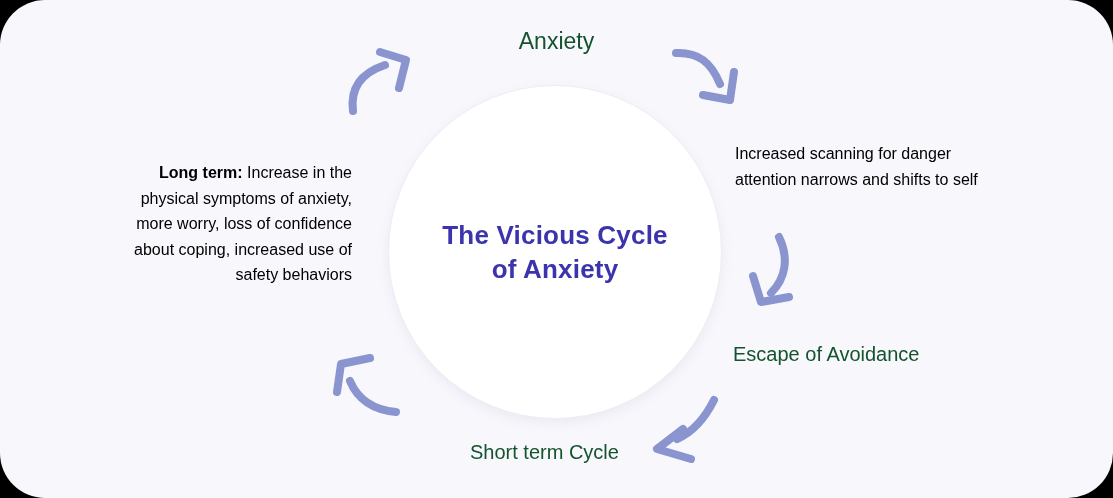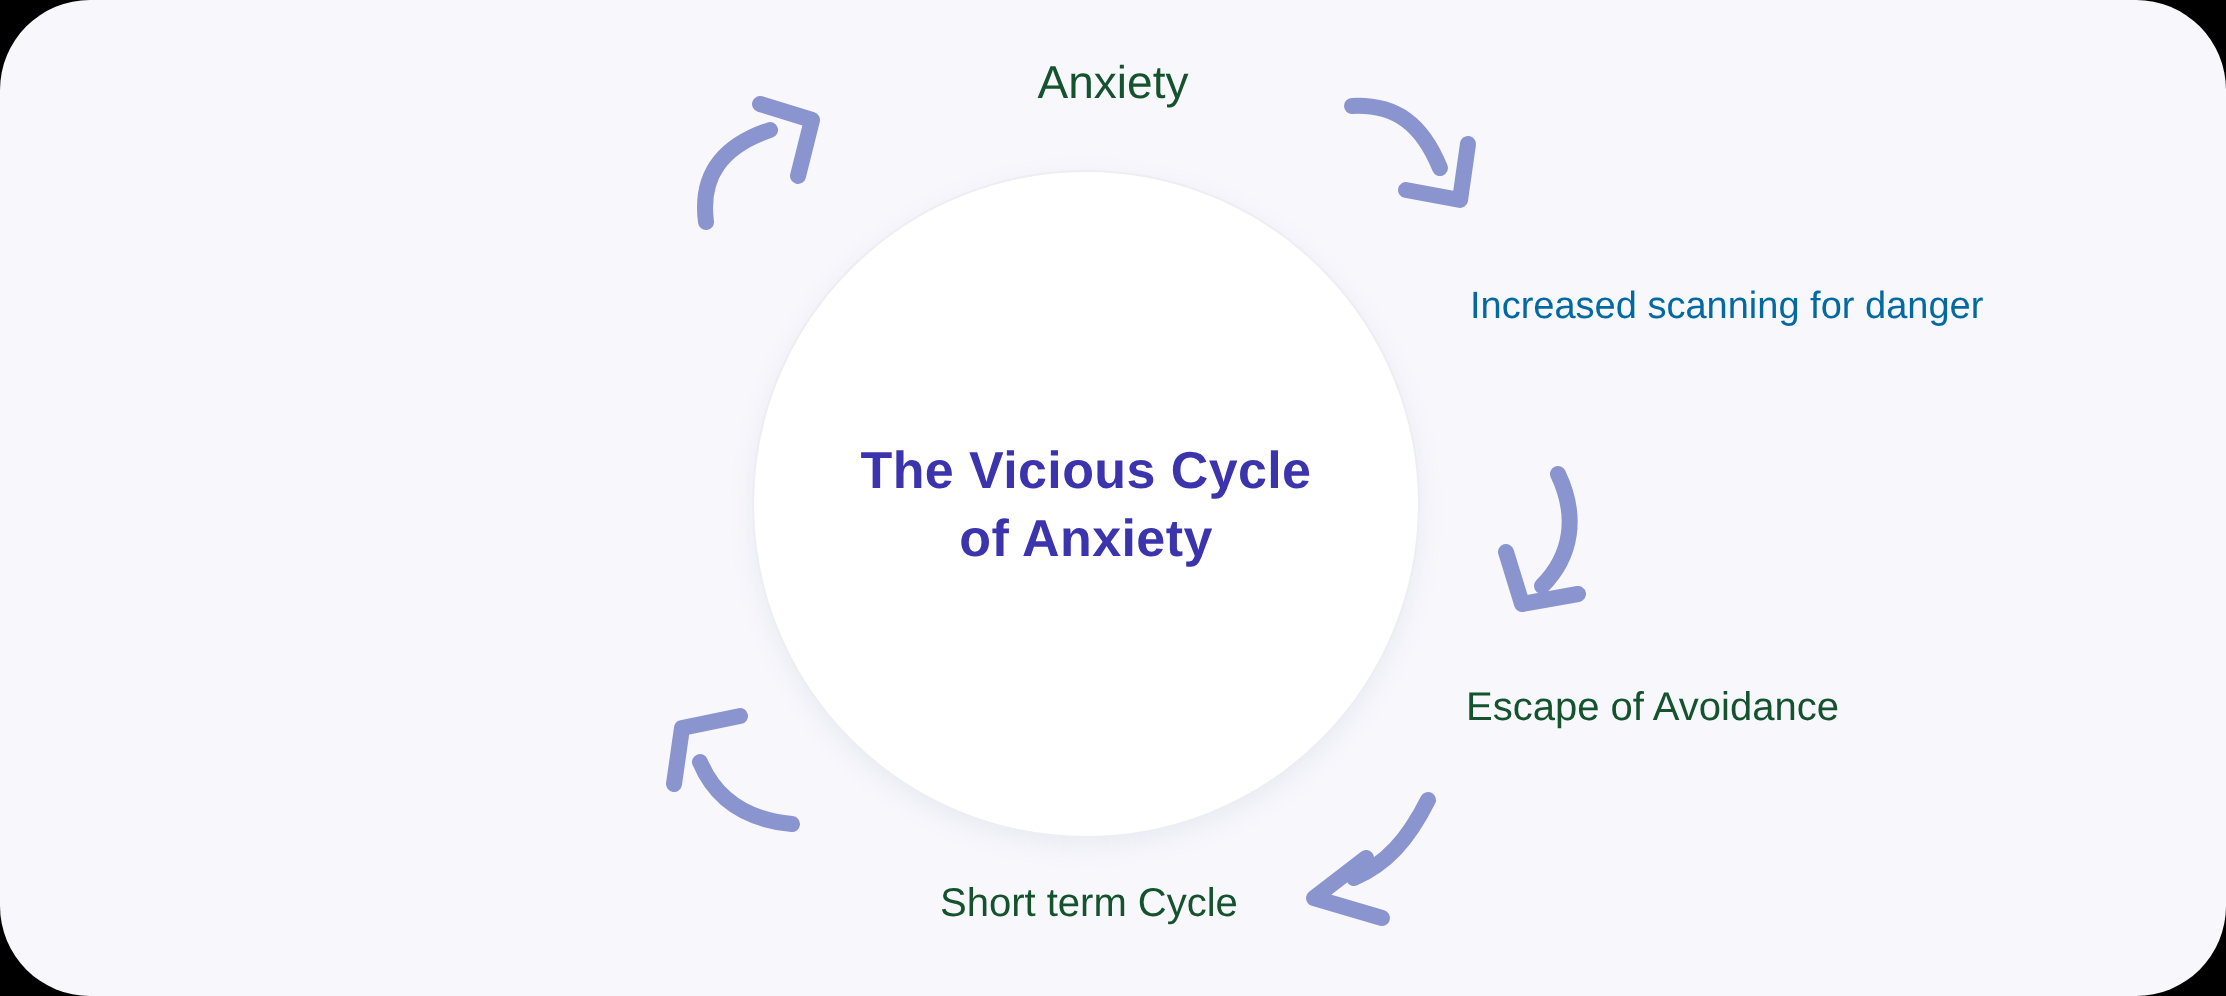--- a/index.html
+++ b/index.html
@@ -19,21 +19,21 @@
   }
   .card {
     position: absolute;
     inset: 0;
     background: #f7f7fc;
     border-radius: 45px;
     overflow: hidden;
   }
   .center-circle {
     position: absolute;
-    left: 376px;
+    left: 388px;
     top: 85px;
     width: 332px;
     height: 332px;
     border-radius: 50%;
     background: #ffffff;
     border: 1px solid #ededf4;
     box-shadow: 0 4px 12px rgba(150,150,185,0.12);
     display: flex;
     align-items: center;
     justify-content: center;
@@ -57,22 +57,22 @@
     left: 0;
     top: 28px;
     width: 1113px;
     text-align: center;
     font-size: 23px;
   }
   .escape-label { left: 733px; top: 343px; }
   .shortterm-label { left: 470px; top: 441px; }
   .paragraph {
     position: absolute;
-    color: #0369a1;
-    font-size: 19px;
+    color: #000000;
+    font-size: 16px;
     line-height: 26px;
   }
   .scanning-par { left: 735px; top: 141px; text-align: left; }
   .longterm-par { right: 761px; top: 160px; text-align: right; line-height: 25.5px; }
   .longterm-par b { font-weight: bold; }
   .arrow-svg {
     position: absolute;
     overflow: visible;
   }
   .arrow-svg path, .arrow-svg polyline {
@@ -93,26 +93,34 @@
       <div class="cycle-title">
         <div>The Vicious Cycle</div>
         <div>of Anxiety</div>
       </div>
     </div>
 
     <div class="node-label anxiety-label">Anxiety</div>
 
     <div class="paragraph scanning-par">
       <div>Increased scanning for danger</div>
+      <div>attention narrows and shifts to self</div>
     </div>
 
     <div class="node-label escape-label">Escape of Avoidance</div>
 
     <div class="node-label shortterm-label">Short term Cycle</div>
 
+    <div class="paragraph longterm-par">
+      <div><b>Long term:</b><span> Increase in the</span></div>
+      <div>physical symptoms of anxiety,</div>
+      <div>more worry, loss of confidence</div>
+      <div>about coping, increased use of</div>
+      <div>safety behaviors</div>
+    </div>
 
     <svg class="arrow-svg" style="left:340px; top:42px;" width="80" height="78" viewBox="340 42 80 78">
       <path d="M 353 111 C 350 88 361 73 385 65"></path>
       <polyline points="380,52 406,60 399,88"></polyline>
     </svg>
 
     <svg class="arrow-svg" style="left:668px; top:42px;" width="75" height="70" viewBox="668 42 75 70">
       <path d="M 676 53 C 698 52 711 62 720 84"></path>
       <polyline points="703,95 730,100 734,72"></polyline>
     </svg>

